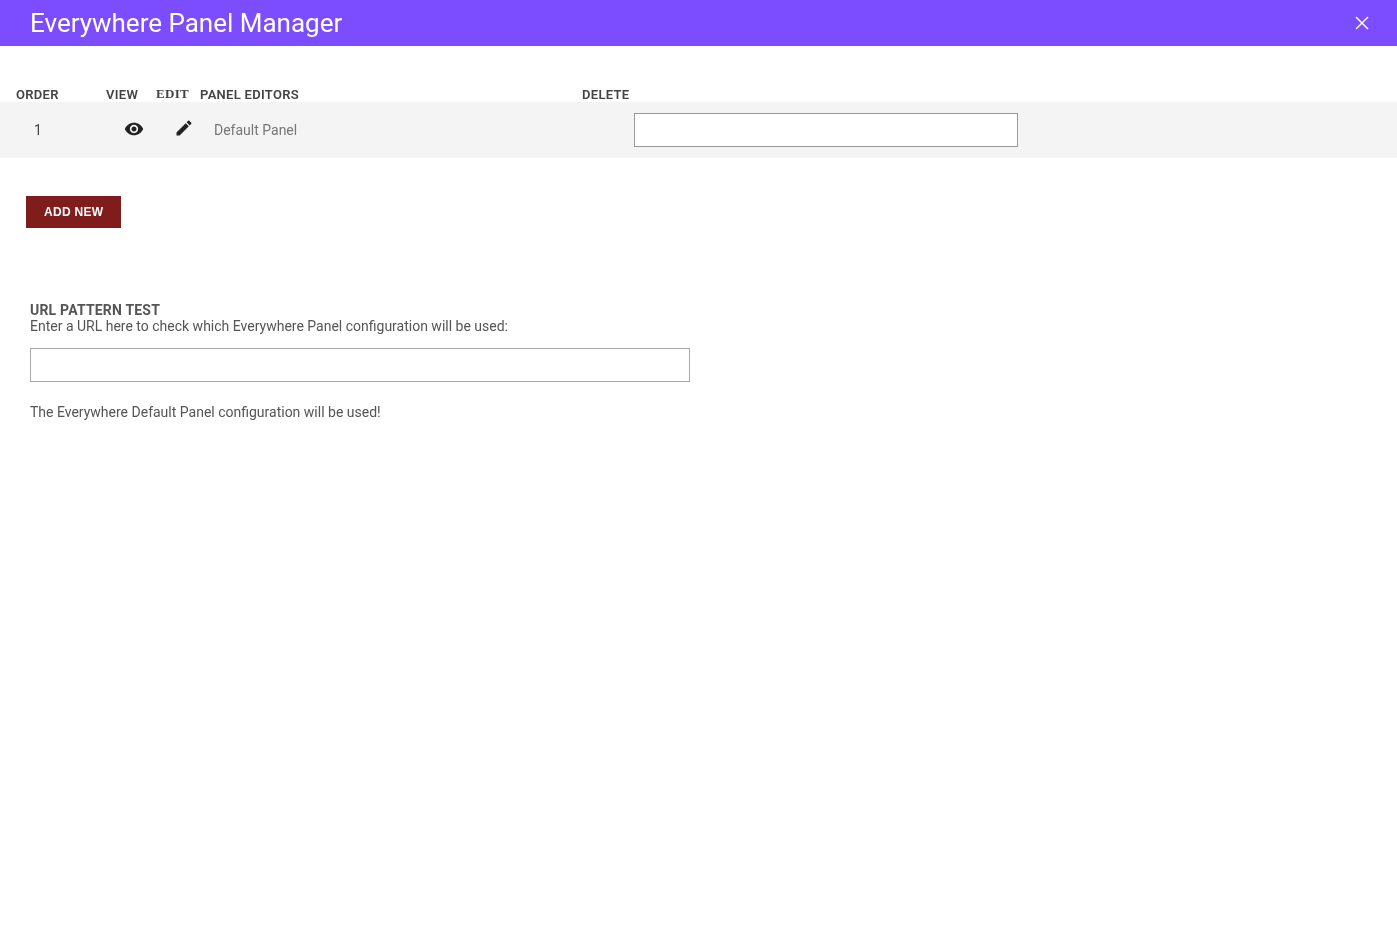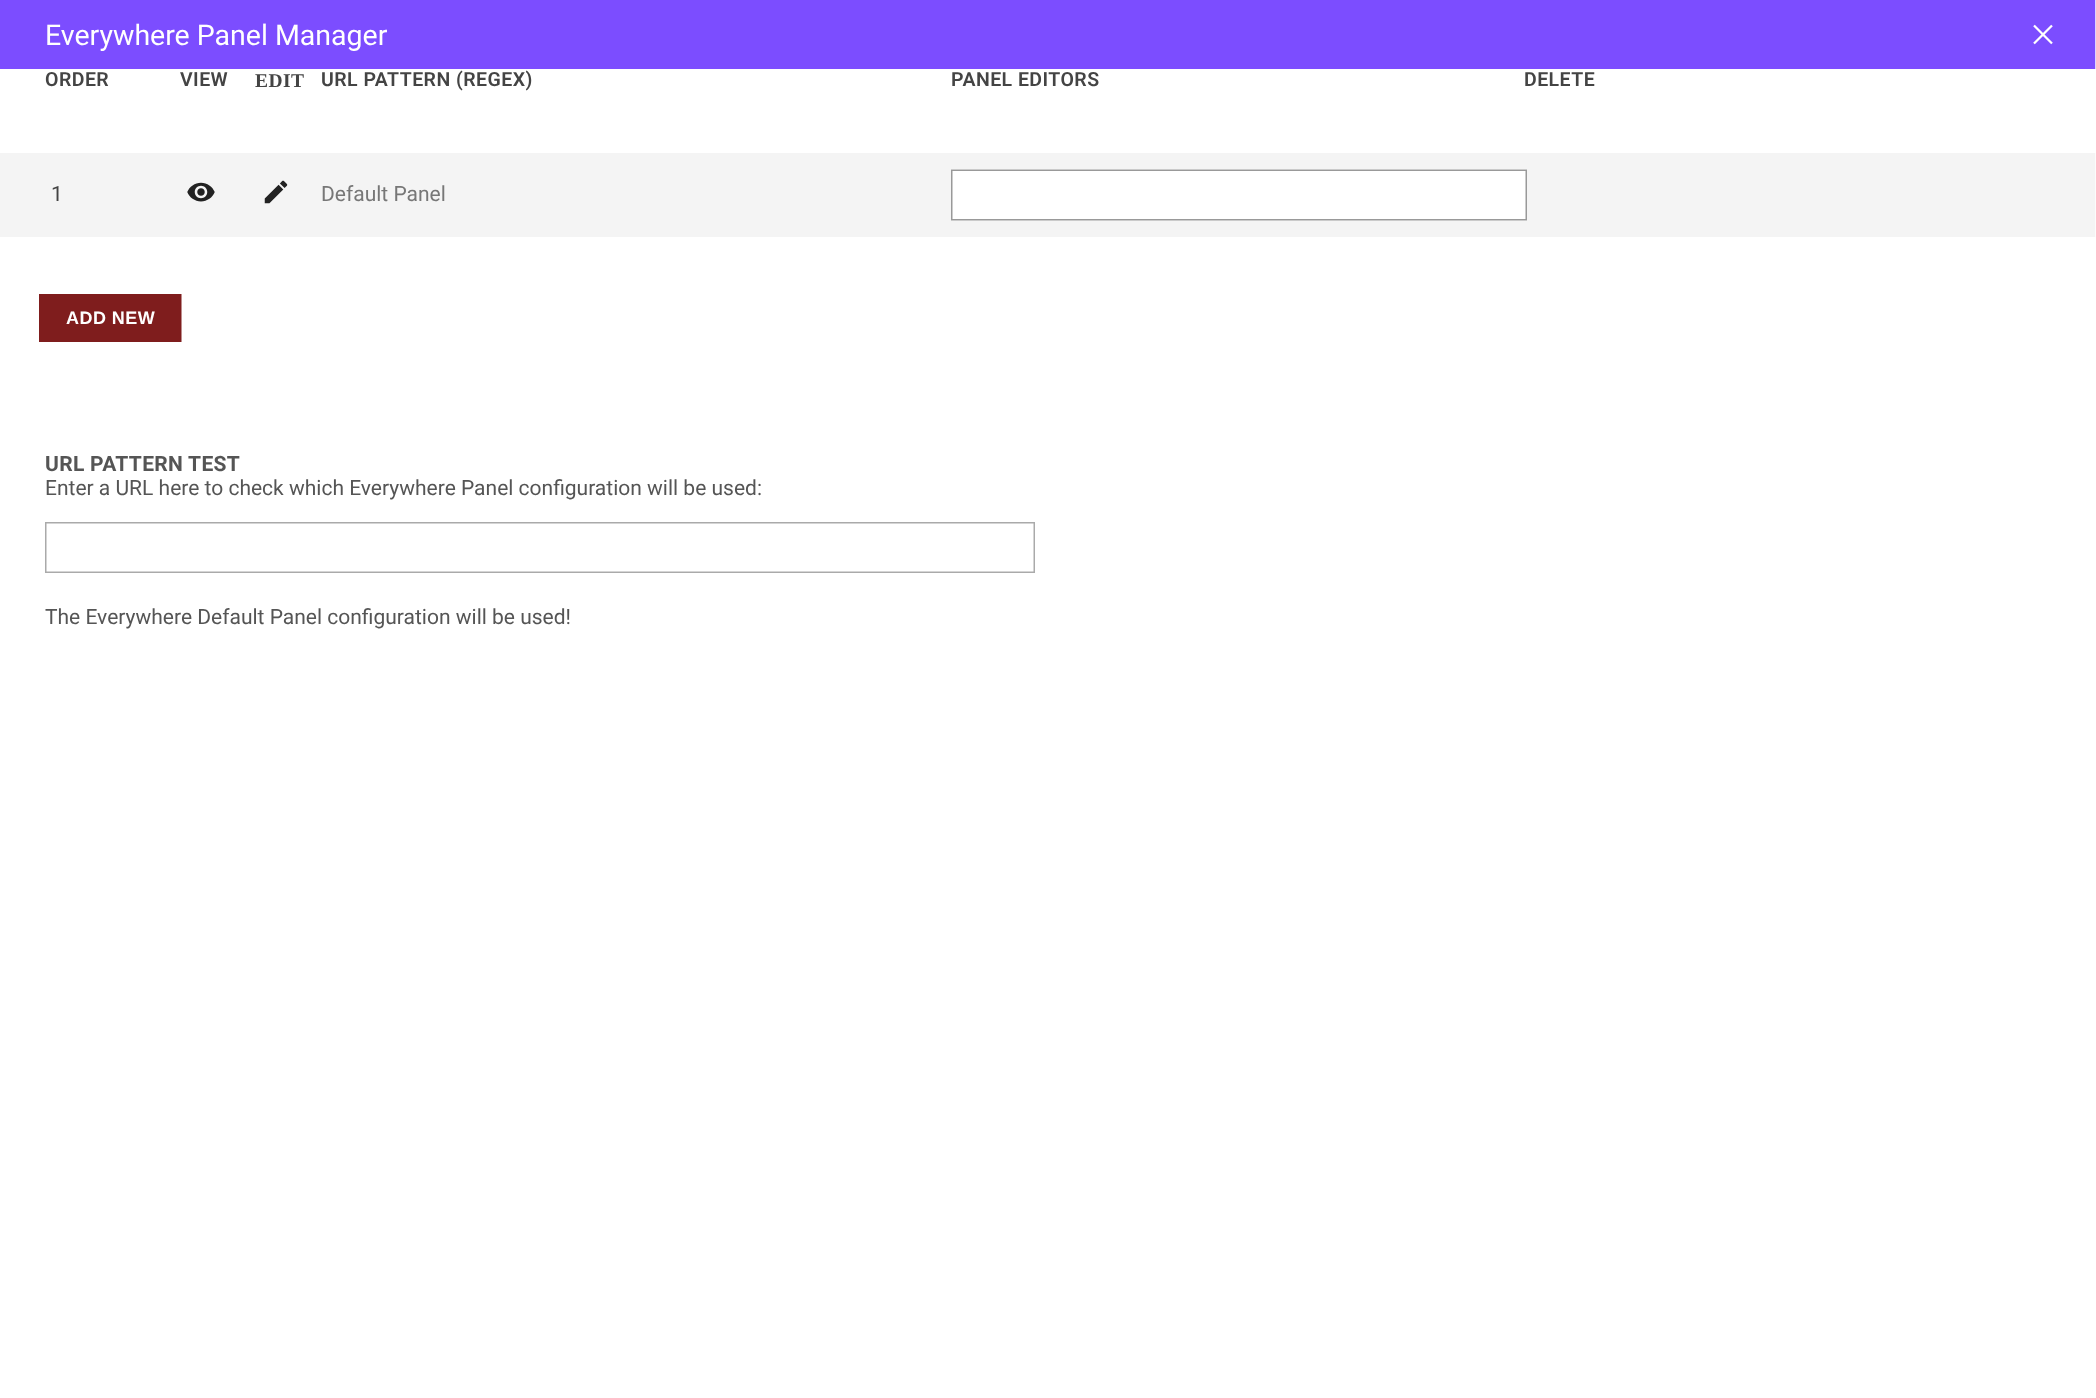--- a/index.html
+++ b/index.html
@@ -18,38 +18,38 @@
     .header-bar {
       background: #7c4dff;
       color: #fff;
       height: 46px;
       display: flex;
       align-items: center;
       justify-content: space-between;
       padding: 0 20px 0 30px;
     }
     .header-title {
-      font-size: 19px;
+      font-size: 26px;
       font-weight: 400;
     }
     .close-btn {
       cursor: pointer;
       padding: 6px;
       display: flex;
       align-items: center;
       justify-content: center;
     }
     .close-btn svg {
       width: 18px;
       height: 18px;
     }
     .table-header {
       display: flex;
-      align-items: flex-start;
-      padding: 0 30px;
+      align-items: flex-end;
+      padding: 0 16px;
       height: 56px;
       font-size: 13px;
       font-weight: 600;
       color: #444;
       letter-spacing: 0.3px;
     }
     .col-order { width: 90px; }
     .col-view { width: 50px; }
     .col-edit { width: 44px; font-family: Liberation Serif, serif; }
     .col-url { width: 420px; }
@@ -140,21 +140,20 @@
       <line x1="4" y1="4" x2="20" y2="20"></line>
       <line x1="20" y1="4" x2="4" y2="20"></line>
     </svg>
   </div>
 </div>
 
 <div class="table-header">
   <div class="col-order">ORDER</div>
   <div class="col-view">VIEW</div>
   <div class="col-edit">EDIT</div>
-  <div class="col-url">URL PATTERN (REGEX)</div>
   <div class="col-panel">PANEL EDITORS</div>
   <div class="col-delete">DELETE</div>
 </div>
 
 <div class="table-row">
   <div class="col-order">
     <span class="order-num">1</span>
   </div>
   <div class="col-view">
     <span class="icon-btn">

